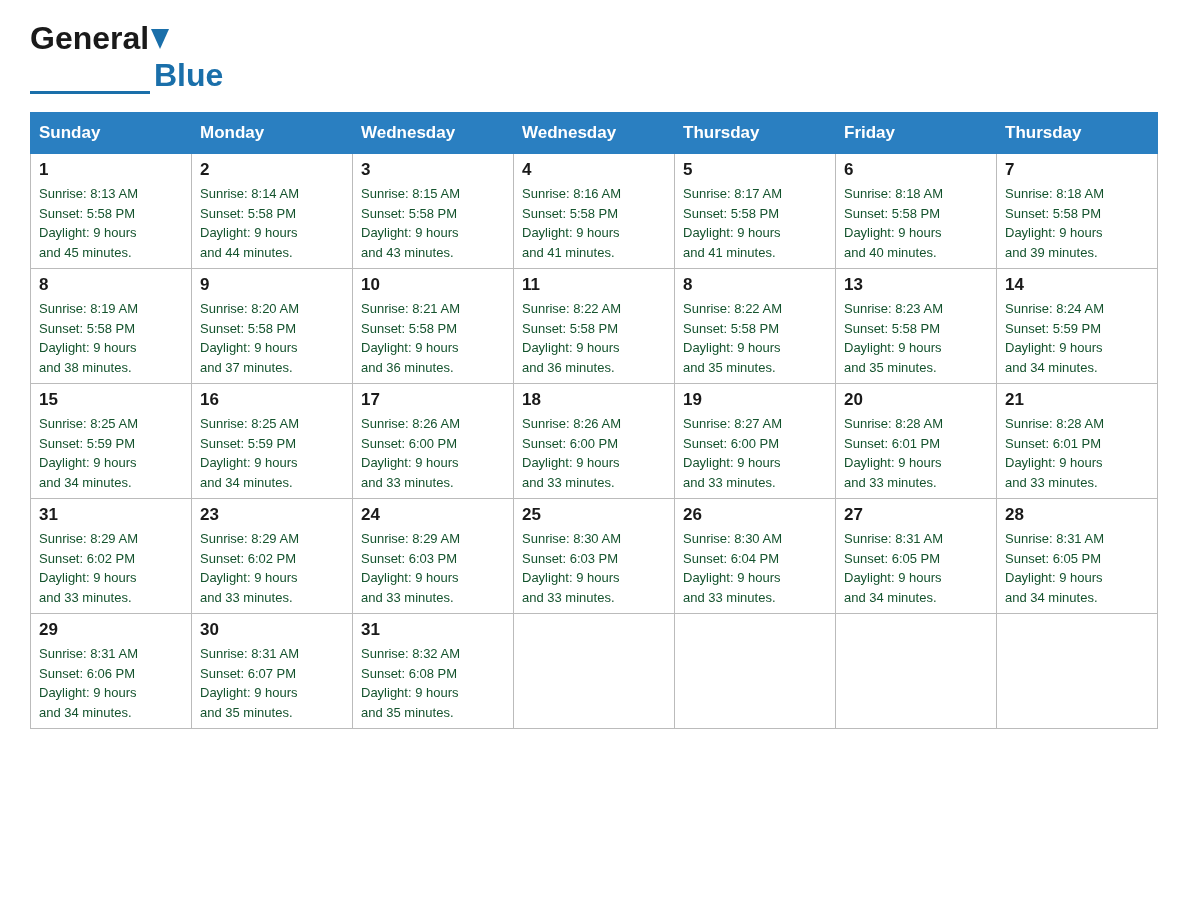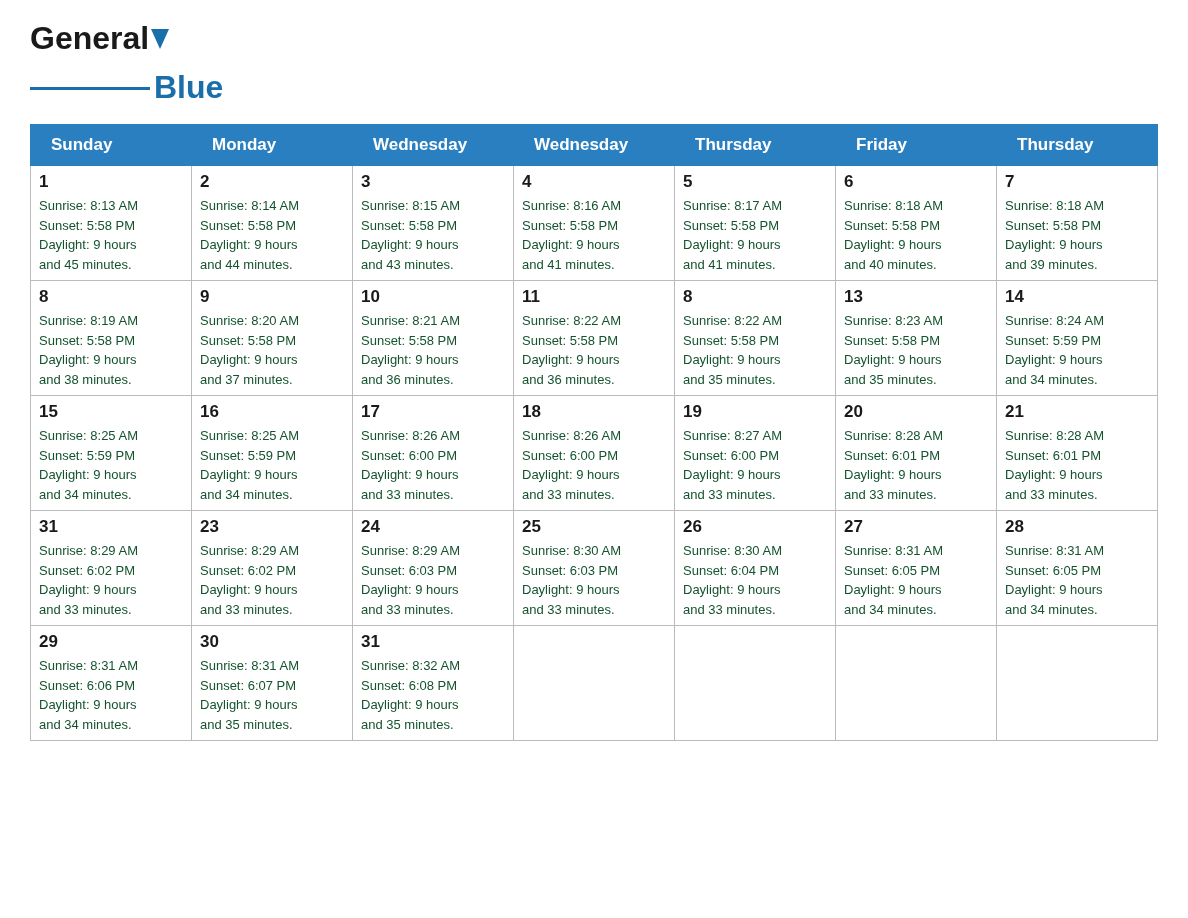--- a/index.html
+++ b/index.html
@@ -33,21 +33,21 @@
     .calendar {
       width: 100%;
       border-collapse: collapse;
       table-layout: fixed;
     }
     .calendar th {
       background: #2a7fc1;
       color: #fff;
       font-size: 17px;
       font-weight: bold;
-      padding: 10px 20px;
+      padding: 10px 8px;
       text-align: left;
       border: 1px solid #2a7fc1;
     }
     .calendar td {
       border: 1px solid #bbb;
       vertical-align: top;
       padding: 6px 8px;
       width: 14.28%;
       height: 115px;
       background: #fff;
@@ -66,21 +66,20 @@
       font-size: 13px;
       color: #14532d;
       line-height: 1.5;
     }
     .empty-cell {
       background: #fff;
     }
     .logo-area {
       display: flex;
       flex-direction: column;
-      gap: 12px;
     }
     .logo-top-row {
       display: flex;
       align-items: center;
     }
     .underline-blue {
       height: 3px;
       background: #1a6faa;
       margin-top: 1px;
       width: 100%;
@@ -92,21 +91,21 @@
 <div class="header">
   <div class="logo-area">
     <div class="logo-top-row">
       <span style="font-size:32px;font-weight:bold;color:#1a1a1a;">General</span>
       <span style="display:inline-block;margin-left:2px;margin-top:4px;">
         <svg width="18" height="20" viewBox="0 0 18 20">
           <polygon points="0,0 18,0 9,20" fill="#1a6faa"></polygon>
         </svg>
       </span>
     </div>
-    <div style="display:flex;align-items:center;">
+    <div style="display:flex;align-items:flex-end;">
       <div class="underline-blue" style="width:120px;height:3px;background:#1a6faa;"></div>
       <span style="font-size:32px;font-weight:bold;color:#1a6faa;margin-left:4px;">Blue</span>
     </div>
   </div>
   <div class="title-block">
     <div class="month-title"></div>
     <div class="location"></div>
   </div>
 </div>
 

